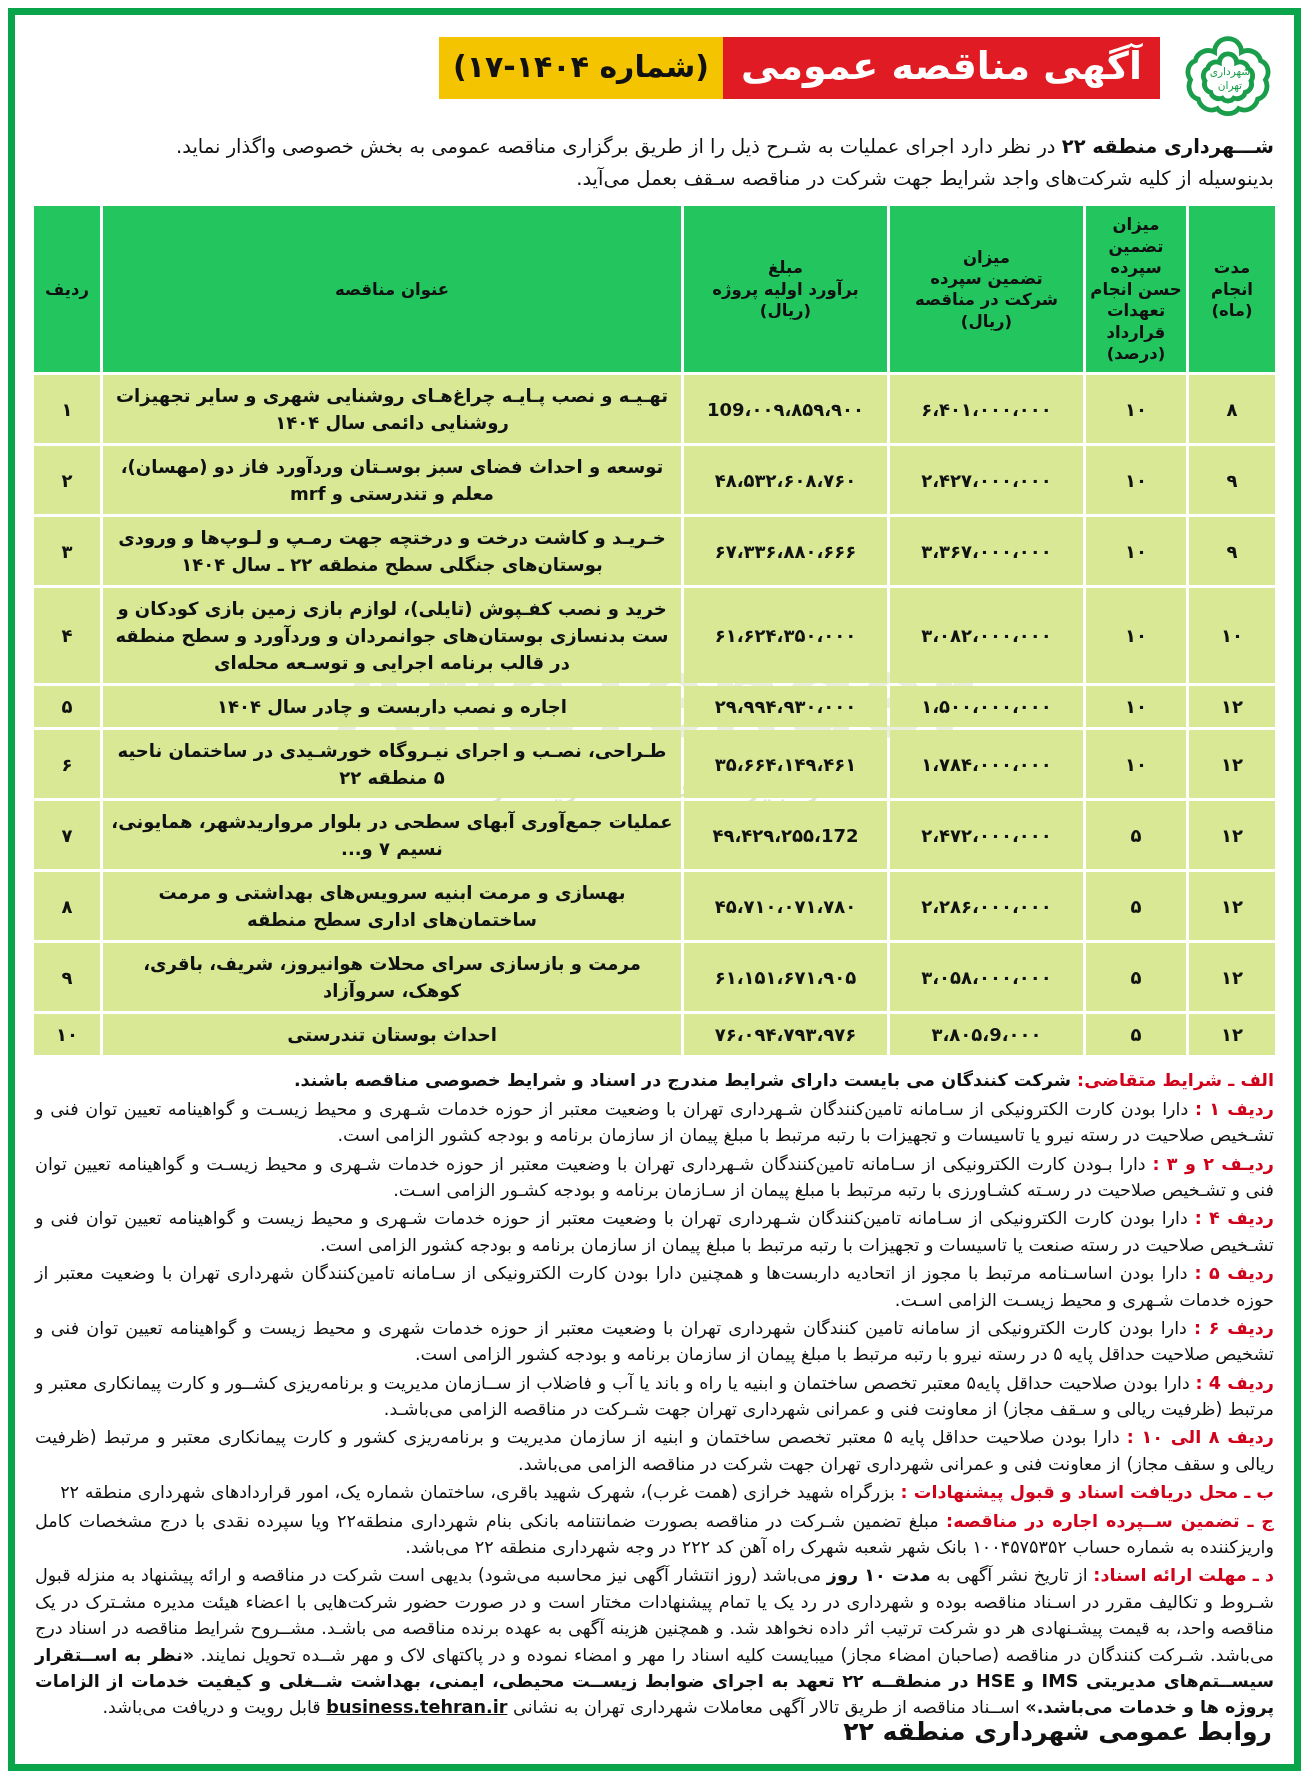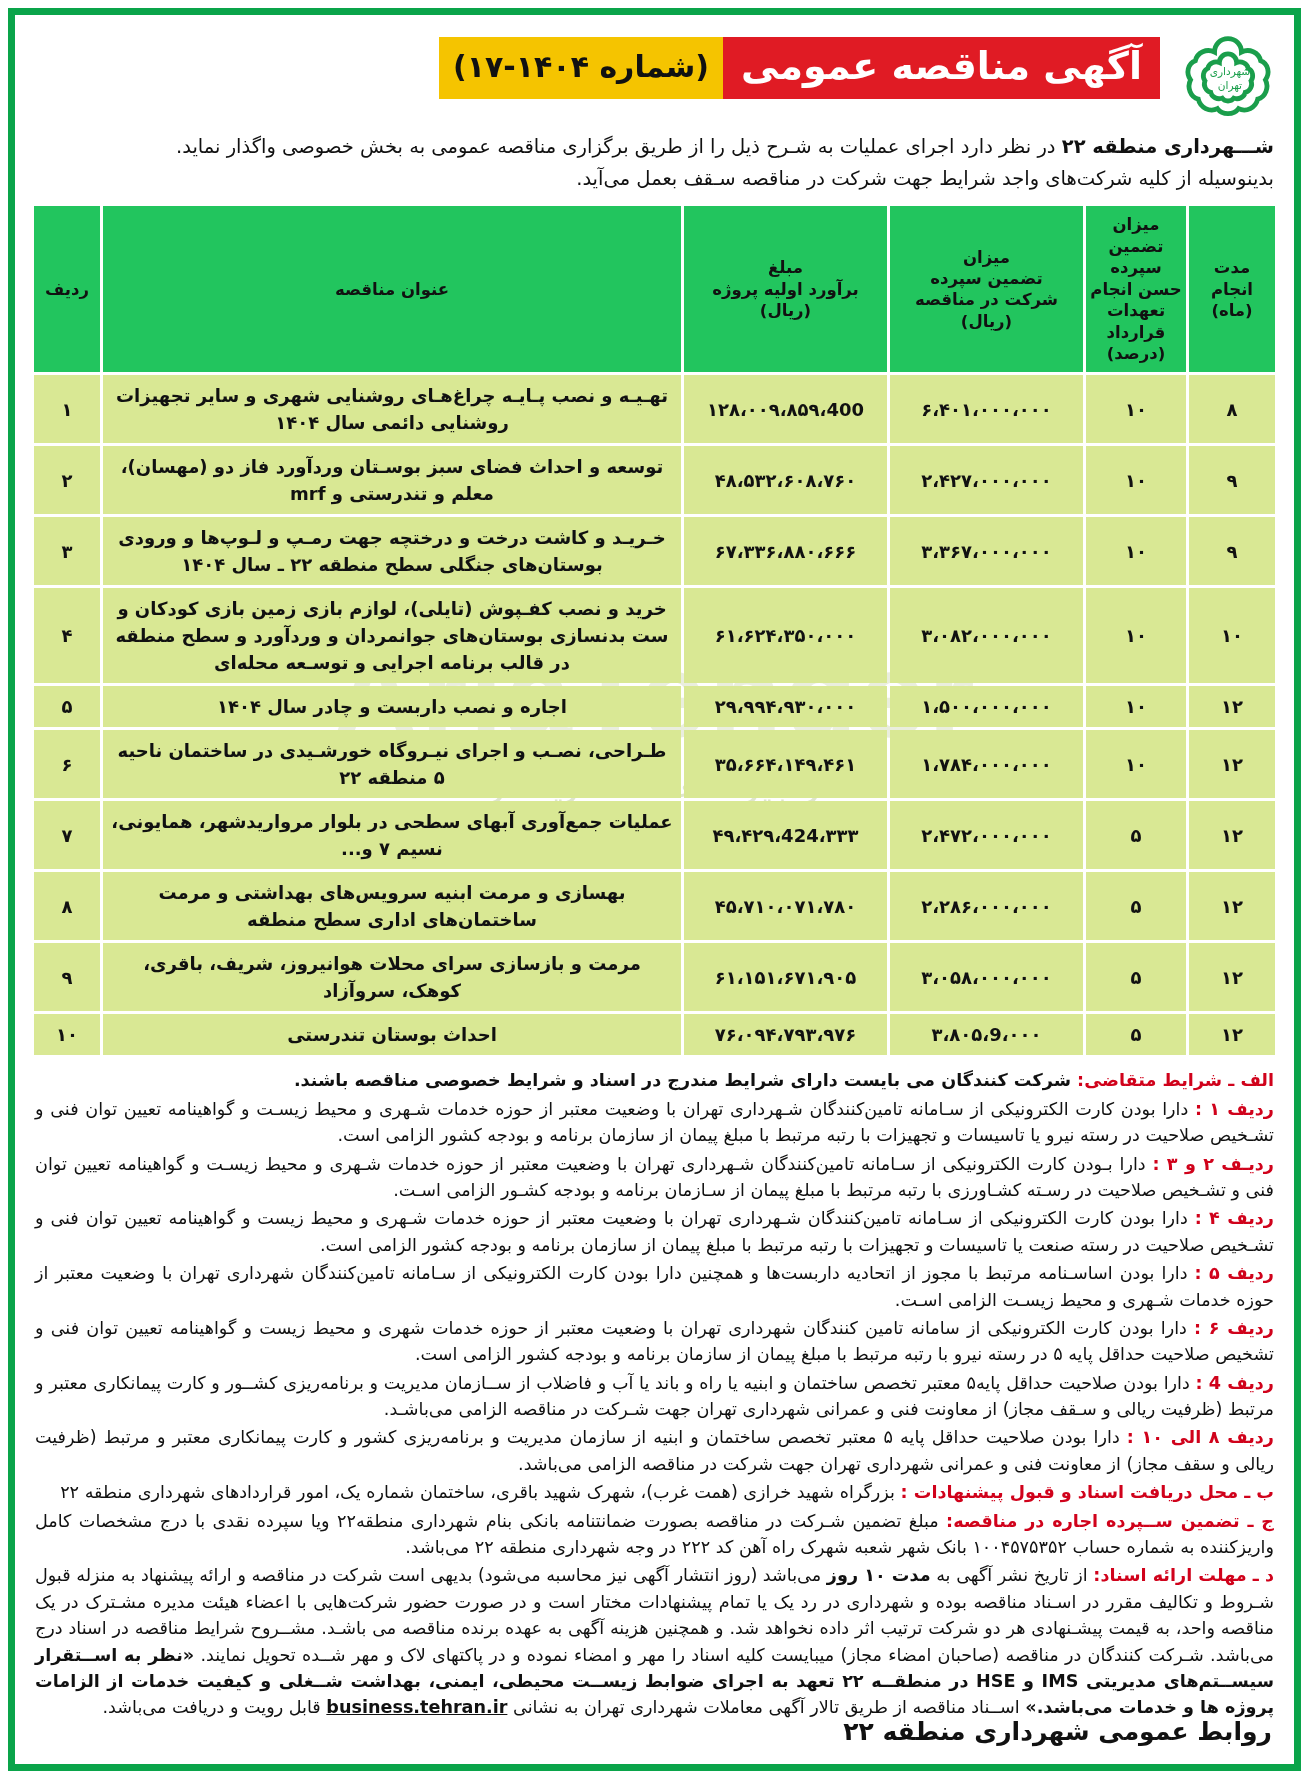--- a/index.html
+++ b/index.html
@@ -250,21 +250,21 @@
           </th>
           <th class="col-title">عنوان مناقصه</th>
           <th class="col-row">ردیف</th>
         </tr>
       </thead>
       <tbody>
           <tr>
             <td class="col-dur num-cell">۸</td>
             <td class="col-pct num-cell">۱۰</td>
             <td class="col-dep num-cell">۶،۴۰۱،۰۰۰،۰۰۰</td>
-            <td class="col-est num-cell">۱۲۸،۰۰۹،۸۵۹،400</td>
+            <td class="col-est num-cell">109،۰۰۹،۸۵۹،۹۰۰</td>
             <td class="col-title title-cell">تهـیـه و نصب پـایـه چراغ‌هـای روشنایی شهری و سایر تجهیزات روشنایی دائمی سال ۱۴۰۴</td>
             <td class="col-row num-cell">۱</td>
           </tr>
           <tr>
             <td class="col-dur num-cell">۹</td>
             <td class="col-pct num-cell">۱۰</td>
             <td class="col-dep num-cell">۲،۴۲۷،۰۰۰،۰۰۰</td>
             <td class="col-est num-cell">۴۸،۵۳۲،۶۰۸،۷۶۰</td>
             <td class="col-title title-cell">توسعه و احداث فضای سبز بوسـتان وردآورد فاز دو (مهسان)، معلم و تندرستی و mrf</td>
             <td class="col-row num-cell">۲</td>
@@ -298,21 +298,21 @@
             <td class="col-pct num-cell">۱۰</td>
             <td class="col-dep num-cell">۱،۷۸۴،۰۰۰،۰۰۰</td>
             <td class="col-est num-cell">۳۵،۶۶۴،۱۴۹،۴۶۱</td>
             <td class="col-title title-cell">طـراحی، نصـب و اجرای نیـروگاه خورشـیدی در ساختمان ناحیه ۵ منطقه ۲۲</td>
             <td class="col-row num-cell">۶</td>
           </tr>
           <tr>
             <td class="col-dur num-cell">۱۲</td>
             <td class="col-pct num-cell">۵</td>
             <td class="col-dep num-cell">۲،۴۷۲،۰۰۰،۰۰۰</td>
-            <td class="col-est num-cell">۴۹،۴۲۹،424،۳۳۳</td>
+            <td class="col-est num-cell">۴۹،۴۲۹،۲۵۵،172</td>
             <td class="col-title title-cell">عملیات جمع‌آوری آبهای سطحی در بلوار مرواریدشهر، همایونی، نسیم ۷ و...</td>
             <td class="col-row num-cell">۷</td>
           </tr>
           <tr>
             <td class="col-dur num-cell">۱۲</td>
             <td class="col-pct num-cell">۵</td>
             <td class="col-dep num-cell">۲،۲۸۶،۰۰۰،۰۰۰</td>
             <td class="col-est num-cell">۴۵،۷۱۰،۰۷۱،۷۸۰</td>
             <td class="col-title title-cell">بهسازی و مرمت ابنیه سرویس‌های بهداشتی و مرمت ساختمان‌های اداری سطح منطقه</td>
             <td class="col-row num-cell">۸</td>

